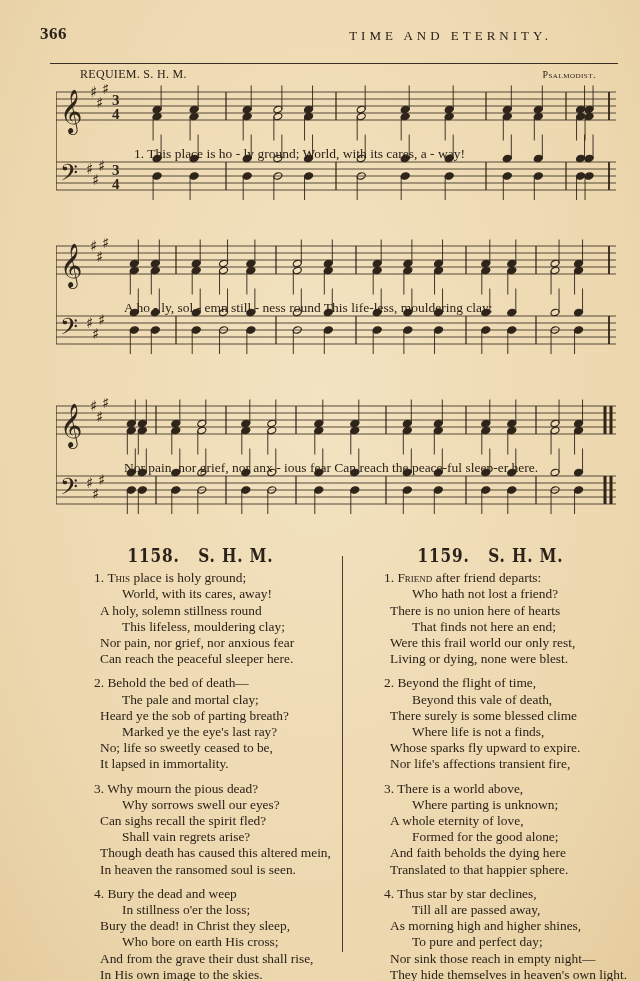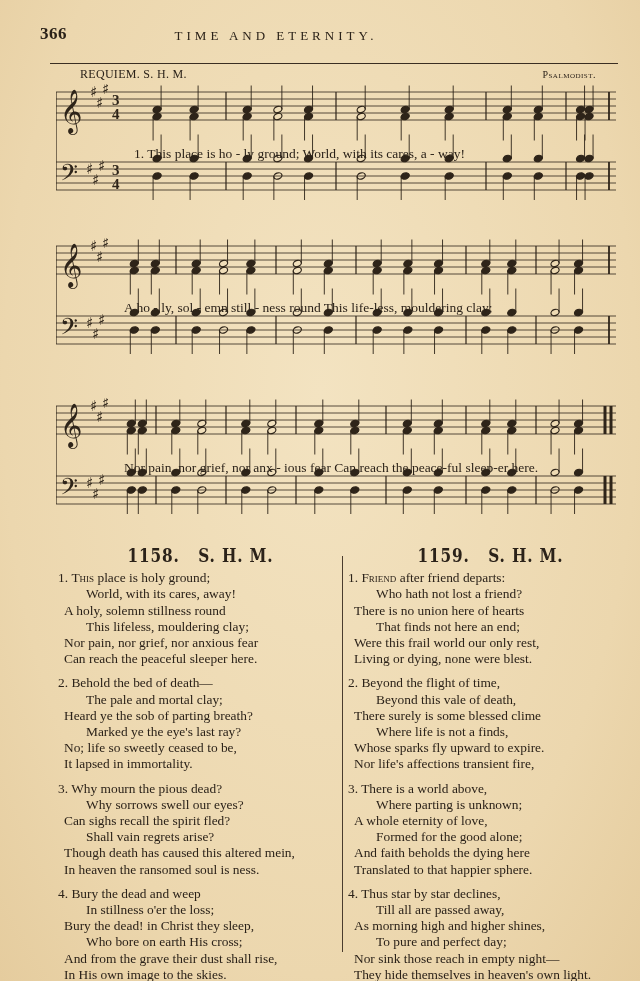--- a/index.html
+++ b/index.html
@@ -5,38 +5,38 @@
   html, body { margin: 0; padding: 0; }
   body {
     width: 640px; height: 981px; overflow: hidden;
     background: #efdcb6;
     background-image: radial-gradient(ellipse at 50% 40%, #f3e3c1 0%, #ecd7ae 70%, #e5cc9e 100%);
     font-family: "Liberation Serif", "DejaVu Serif", serif;
     color: #2b2219;
     position: relative;
   }
   .page-number { position: absolute; left: 40px; top: 24px; font-size: 17px; font-weight: bold; letter-spacing: 0.5px; }
-  .running-title { position: absolute; left: 0; width: 552px; top: 28px; text-align: center; font-size: 13px; letter-spacing: 4px; }
+  .running-title { position: absolute; left: 0; width: 552px; top: 28px; text-align: right; font-size: 13px; letter-spacing: 4px; }
   .header-rule { position: absolute; left: 50px; top: 63px; width: 568px; height: 1px; background: #3a2e22; }
   .tune-name { position: absolute; left: 80px; top: 67px; font-size: 12px; font-weight: normal; letter-spacing: 0.3px; }
   .composer { position: absolute; right: 44px; top: 69px; font-size: 10px; font-variant: small-caps; letter-spacing: 0.5px; }
 
   .system { position: absolute; left: 56px; width: 560px; }
   .system svg { display: block; }
   .lyrics {
     position: absolute; left: 0; width: 560px; font-size: 13.5px; white-space: pre;
   }
 
   .col { position: absolute; top: 548px; width: 285px; font-size: 13.4px; line-height: 16.2px; }
   .col-left { left: 58px; }
   .col-right { left: 348px; }
   .col-divider { position: absolute; left: 342px; top: 556px; width: 1px; height: 396px; background: #4a3c2e; }
   .hymn-number { text-align: center; font-size: 18px; font-weight: bold; letter-spacing: 1px; margin: 0 0 6px 0; font-family: "DejaVu Serif", serif; transform: scaleX(0.85); }
   .stanza { margin-bottom: 8px; }
-  .line { display: block; white-space: nowrap; }
+  .line { display: block; white-space: nowrap; margin-left: 36px; }
   .line.indent { padding-left: 28px; }
   .line.first { padding-left: 0; }
   .line.cont { padding-left: 6px; }
   .sc { font-variant: small-caps; }
 </style>
 </head>
 <body>
 
 <div class="page-number">366</div>
 <div class="running-title">TIME AND ETERNITY.</div>
@@ -502,21 +502,21 @@
         <span class="line indent">Marked ye the eye's last ray?</span>
         <span class="line cont">No; life so sweetly ceased to be,</span>
         <span class="line cont">It lapsed in immortality.</span>
       </div>
       <div class="stanza">
         <span class="line first"><span>3.</span> <span>Why mourn the pious dead?</span></span>
         <span class="line indent">Why sorrows swell our eyes?</span>
         <span class="line cont">Can sighs recall the spirit fled?</span>
         <span class="line indent">Shall vain regrets arise?</span>
         <span class="line cont">Though death has caused this altered mein,</span>
-        <span class="line cont">In heaven the ransomed soul is ness.</span>
+        <span class="line cont">In heaven the ransomed soul is seen.</span>
       </div>
       <div class="stanza">
         <span class="line first"><span>4.</span> <span>Bury the dead and weep</span></span>
         <span class="line indent">In stillness o'er the loss;</span>
         <span class="line cont">Bury the dead! in Christ they sleep,</span>
         <span class="line indent">Who bore on earth His cross;</span>
         <span class="line cont">And from the grave their dust shall rise,</span>
         <span class="line cont">In His own image to the skies.</span>
       </div>
     </div>

